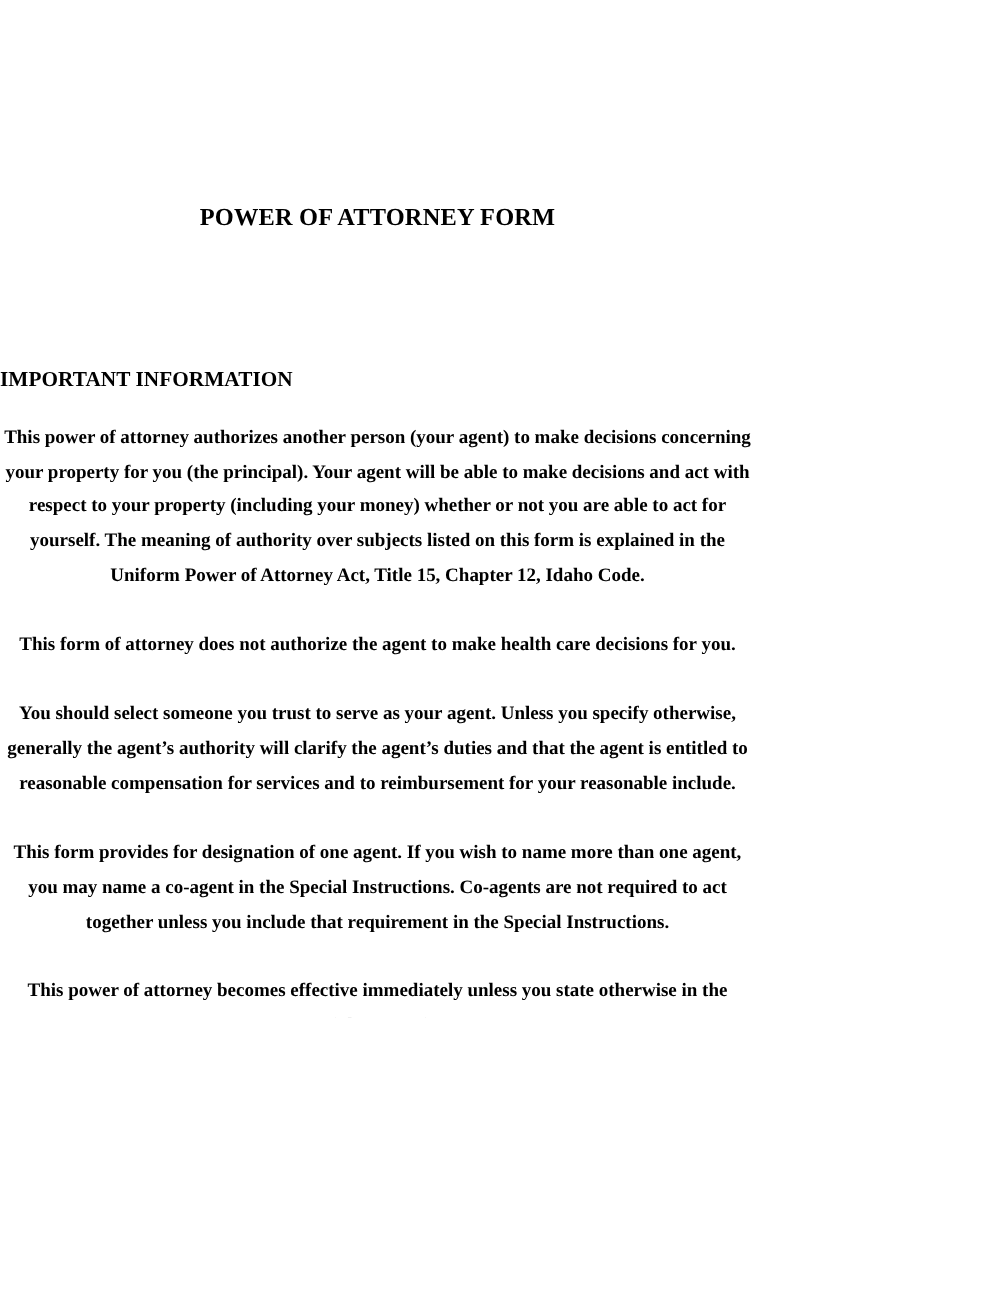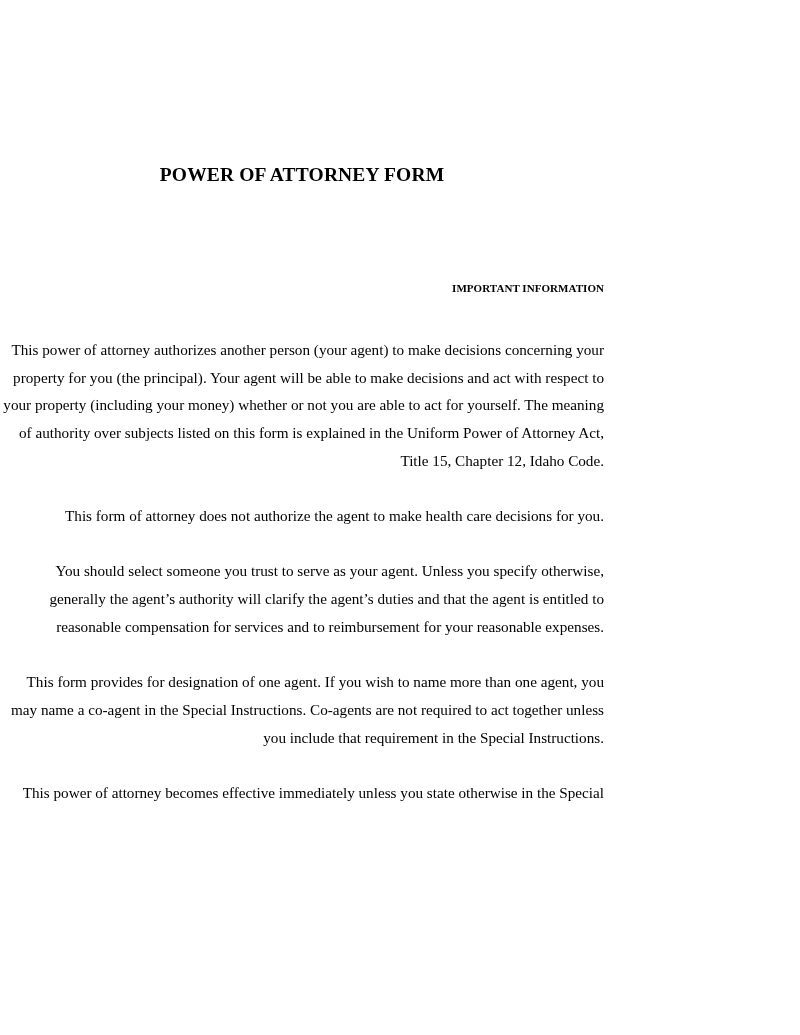--- a/index.html
+++ b/index.html
@@ -28,58 +28,58 @@
     font-weight: bold;
     letter-spacing: 0.15px;
     line-height: 1.2;
     position: absolute;
     top: 163px;
     left: 0;
     width: 604px;
   }
   .section-heading {
     position: absolute;
-    top: 282px;
+    top: 294px;
     left: 0;
     width: 604px;
     margin: 0;
     padding: 0;
-    font-size: 11px;
+    font-size: 17px;
     font-weight: bold;
     line-height: 1.2;
     letter-spacing: 0.05px;
-    text-align: right;
   }
   .body-block {
     position: absolute;
     left: 0;
     width: 604px;
   }
   .para {
     margin: 0 0 27.6px 0;
     padding: 0;
     font-size: 15.2px;
     line-height: 27.7px;
-    text-align: right;
+    text-align: center;
     white-space: normal;
+    font-weight: bold;
   }
   .para:last-child {
     margin-bottom: 14px;
   }
 </style>
 </head>
 <body>
 
 <div class="page">
 
   <h1 class="doc-title">POWER OF ATTORNEY FORM</h1>
 
   <h2 class="section-heading">IMPORTANT INFORMATION</h2>
 
   <div class="body-block" style="top: 336px;">
     <p class="para">This power of attorney authorizes another person (your agent) to make decisions concerning your property for you (the principal). Your agent will be able to make decisions and act with respect to your property (including your money) whether or not you are able to act for yourself. The meaning of authority over subjects listed on this form is explained in the Uniform Power of Attorney Act, Title 15, Chapter 12, Idaho Code.</p>
     <p class="para">This form of attorney does not authorize the agent to make health care decisions for you.</p>
-    <p class="para">You should select someone you trust to serve as your agent. Unless you specify otherwise, generally the agent’s authority will clarify the agent’s duties and that the agent is entitled to reasonable compensation for services and to reimbursement for your reasonable expenses.</p>
+    <p class="para">You should select someone you trust to serve as your agent. Unless you specify otherwise, generally the agent’s authority will clarify the agent’s duties and that the agent is entitled to reasonable compensation for services and to reimbursement for your reasonable include.</p>
     <p class="para">This form provides for designation of one agent. If you wish to name more than one agent, you may name a co-agent in the Special Instructions. Co-agents are not required to act together unless you include that requirement in the Special Instructions.</p>
     <p class="para">This power of attorney becomes effective immediately unless you state otherwise in the Special Instructions.</p>
   </div>
 
 </div>
 
 </body></html>

